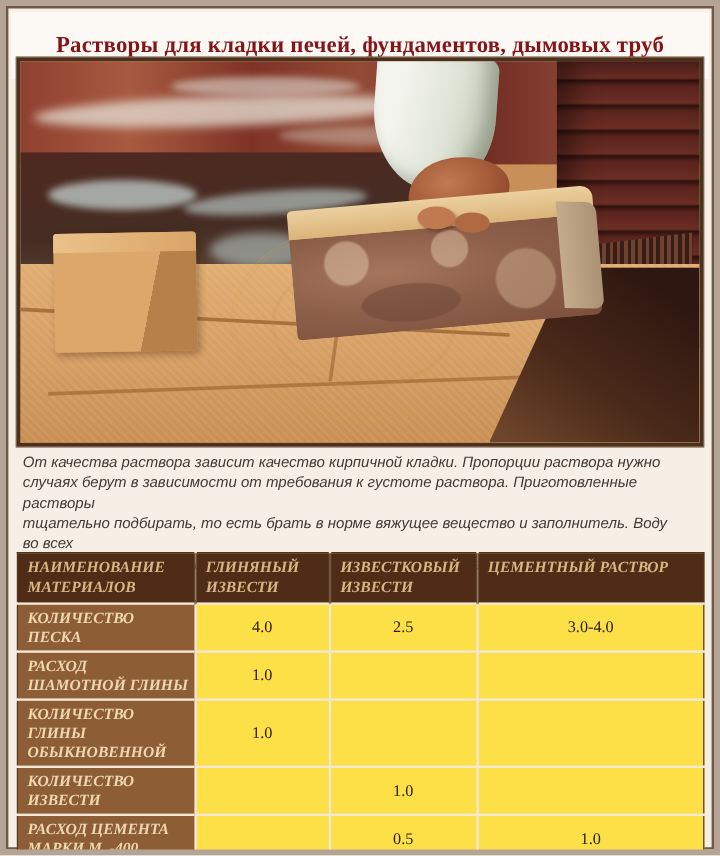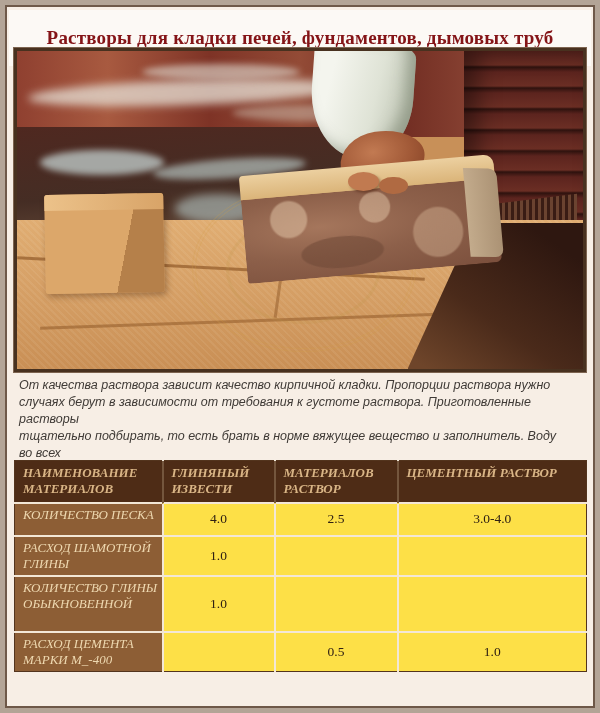--- a/index.html
+++ b/index.html
@@ -73,21 +73,21 @@
   .desc{position:absolute;left:14px;right:28px;top:372px;
         font-style:italic;font-size:12.5px;line-height:16.9px;color:#3f3a36;}
   
   .mix-table{position:absolute;left:9px;top:455px;width:572px;border-collapse:collapse;
              table-layout:fixed;font-family:"Liberation Serif",serif;}
   .mix-table th{background:#4e2c16;color:#d9b586;font-style:italic;font-weight:bold;
                 font-size:13px;text-align:left;vertical-align:top;padding:4px 4px 4px 8px;
                 height:42px;box-sizing:border-box;border-left:2px solid rgba(230,210,180,.25);}
   .mix-table th:first-child{border-left:none;}
   .mix-table td{box-sizing:border-box;border-top:2px solid #f3e7d6;font-size:13.5px;}
-  .mix-table td.lbl{background:#8d5e35;color:#eed8b0;font-style:italic;font-weight:normal;
+  .mix-table td.lbl{background:#8d5e35;color:#eed8b0;font-style:italic;font-weight:bold;
                     font-size:13px;text-align:left;vertical-align:top;padding:3px 4px 3px 8px;line-height:16px;margin-top:48px;}
   .mix-table td.val{background:#fde047;color:#2f2013;text-align:center;vertical-align:middle;
                     border-left:2px solid #f3e7d6;}
   .mix-table{border:1px solid #53341d;}
   .rh1 td{height:33px;} .rh2 td{height:31px;} .rh3 td{height:56px;} .rh4 td{height:36px;} .rh5 td{height:38px;}
 </style>
 </head>
 <body>
 
 <div class="frame">
@@ -140,21 +140,21 @@
     <colgroup>
       <col style="width:148px">
         <col style="width:112px">
         <col style="width:123px">
         <col style="width:189px">
     </colgroup>
     <thead>
       <tr>
         <th>НАИМЕНОВАНИЕ МАТЕРИАЛОВ</th>
         <th>ГЛИНЯНЫЙ ИЗВЕСТИ</th>
-        <th>МАТЕРИАЛОВ РАСТВОР</th>
+        <th>ИЗВЕСТКОВЫЙ ИЗВЕСТИ</th>
         <th>ЦЕМЕНТНЫЙ РАСТВОР</th>
       </tr>
     </thead>
     <tbody>
       <tr class="rh1">
         <td class="lbl">КОЛИЧЕСТВО ПЕСКА</td>
         <td class="val">4.0</td>
         <td class="val">2.5</td>
         <td class="val">3.0-4.0</td>
       </tr>
@@ -163,20 +163,26 @@
         <td class="val">1.0</td>
         <td class="val"></td>
         <td class="val"></td>
       </tr>
       <tr class="rh3">
         <td class="lbl">КОЛИЧЕСТВО ГЛИНЫ ОБЫКНОВЕННОЙ</td>
         <td class="val">1.0</td>
         <td class="val"></td>
         <td class="val"></td>
       </tr>
+      <tr class="rh4">
+        <td class="lbl">КОЛИЧЕСТВО ИЗВЕСТИ</td>
+        <td class="val"></td>
+        <td class="val">1.0</td>
+        <td class="val"></td>
+      </tr>
       <tr class="rh5">
         <td class="lbl">РАСХОД ЦЕМЕНТА МАРКИ М_-400</td>
         <td class="val"></td>
         <td class="val">0.5</td>
         <td class="val">1.0</td>
       </tr>
     </tbody>
   </table>
 
 </div>

